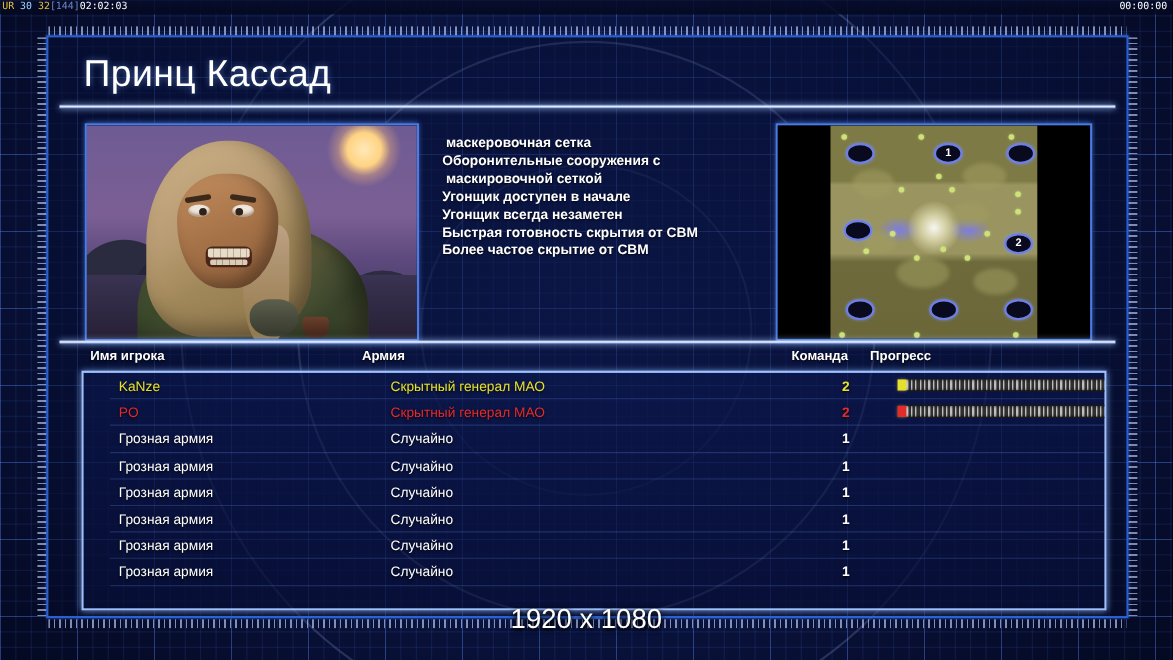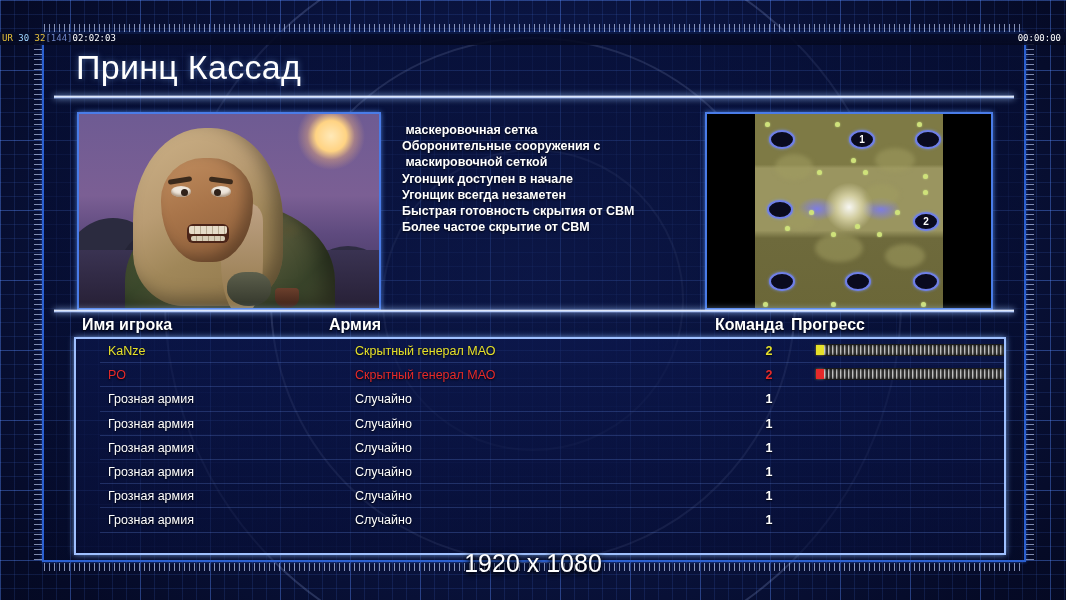--- a/index.html
+++ b/index.html
@@ -35,21 +35,20 @@
 
   
   .radar { position: absolute; inset: 0; pointer-events: none; }
 
   
   #topbar {
     position: absolute; left: 0; top: 0; width: 1066px; height: 13px;
     z-index: 40; color: #cfd8ff; font-size: 9px; line-height: 13px;
     font-family: "DejaVu Sans Mono", monospace; letter-spacing: 0px;
     background: linear-gradient(to bottom, rgba(6,12,42,0.86), rgba(4,8,30,0.86));
-    margin-top: 32px;
   }
   #topbar .left { position: absolute; left: 2px; top: 0; white-space: nowrap; }
   #topbar .right { position: absolute; right: 5px; top: 0; }
   .tb-ur   { color: #e8c23a; }
   .tb-n1   { color: #9fd4ff; }
   .tb-n2   { color: #e8c23a; }
   .tb-br   { color: #6f86c8; }
   .tb-time { color: #ffffff; }
 
   
@@ -242,21 +241,21 @@
     position: absolute; width: 5px; height: 5px; border-radius: 50%;
     background: #cfe27a; box-shadow: 0 0 2px rgba(210,240,140,.8);
   }
 
   
   #table-section {
     position: absolute; left: 0; top: 282px; width: 100%; bottom: 4px;
   }
   #table-head {
     position: absolute; left: 30px; right: 18px; top: 0; height: 40px;
-    color: #ffffff; font-size: 16px; font-weight: bold;
+    color: #ffffff; font-size: 12px; font-weight: bold;
     text-shadow: 0 1px 2px rgba(0,0,0,.9);
   }
   #table-head .th { position: absolute; top: 0; white-space: nowrap; }
   .col-name  { left: 8px;   }
   .col-army  { left: 255px; }
   .col-team  { left: 641px; width: 56px; text-align: right; }
   .col-prog  { left: 717px; }
 
   #table-panel {
     position: absolute; left: 30px; right: 18px; top: 21px; height: 218px;

